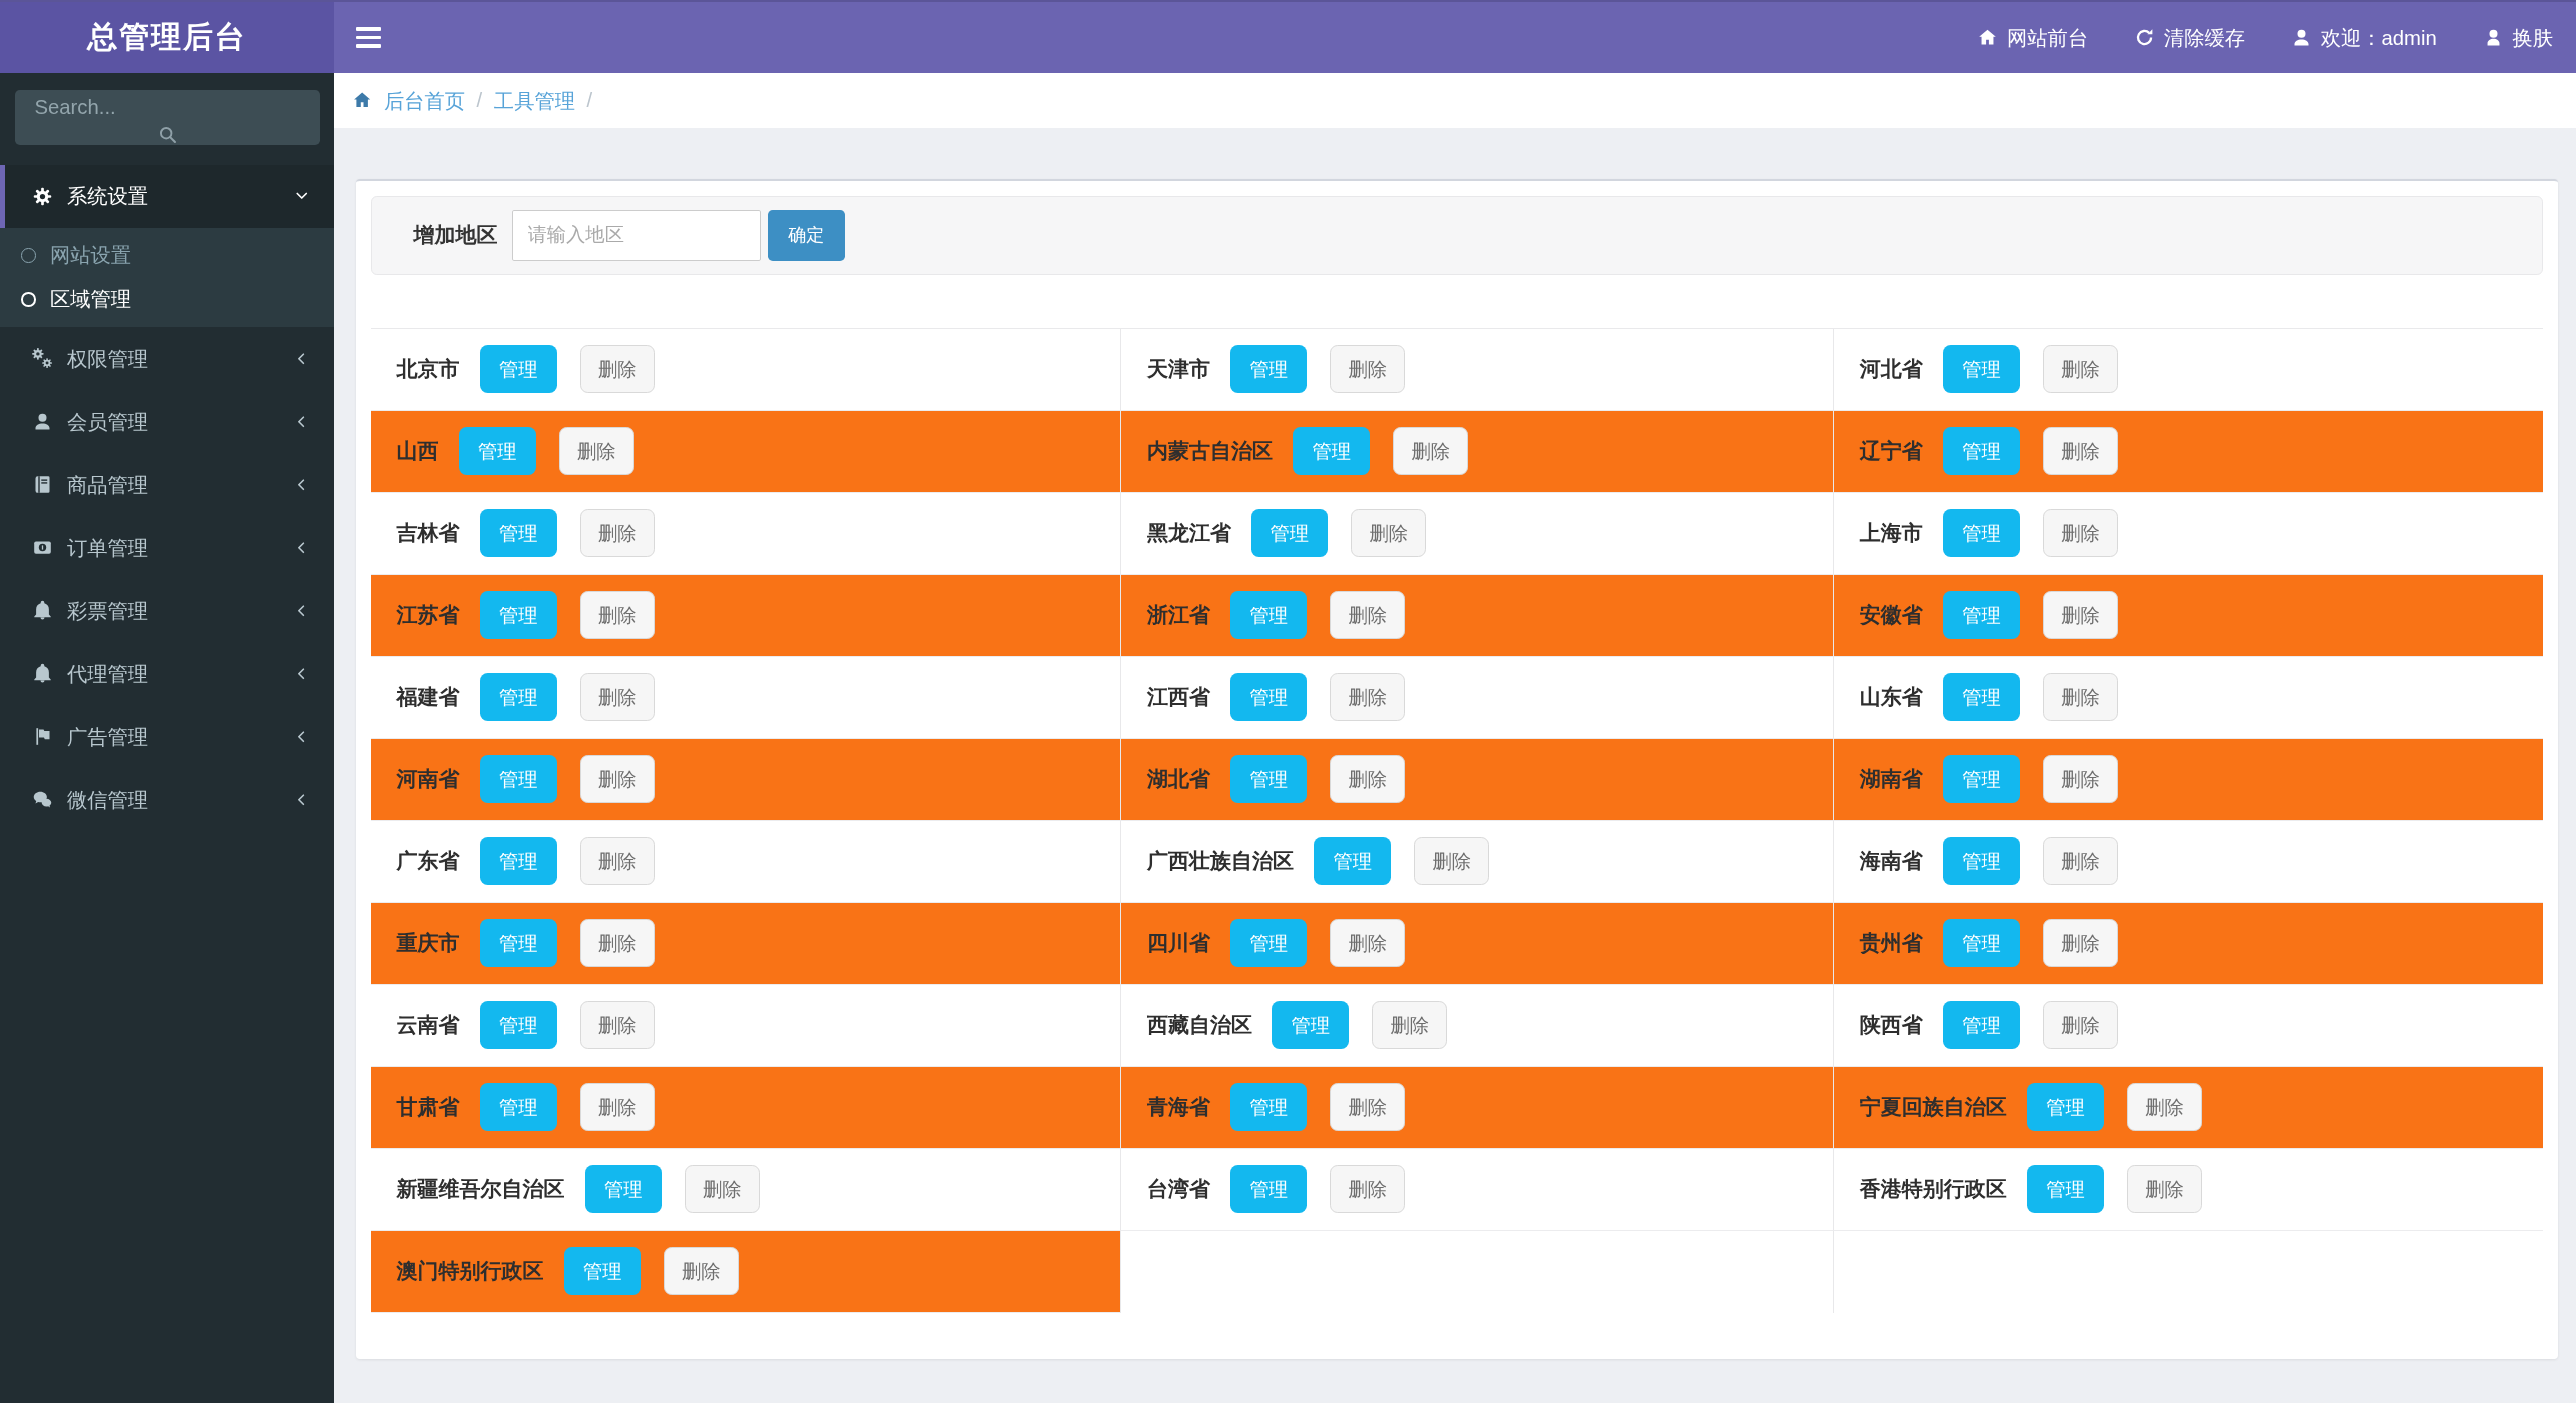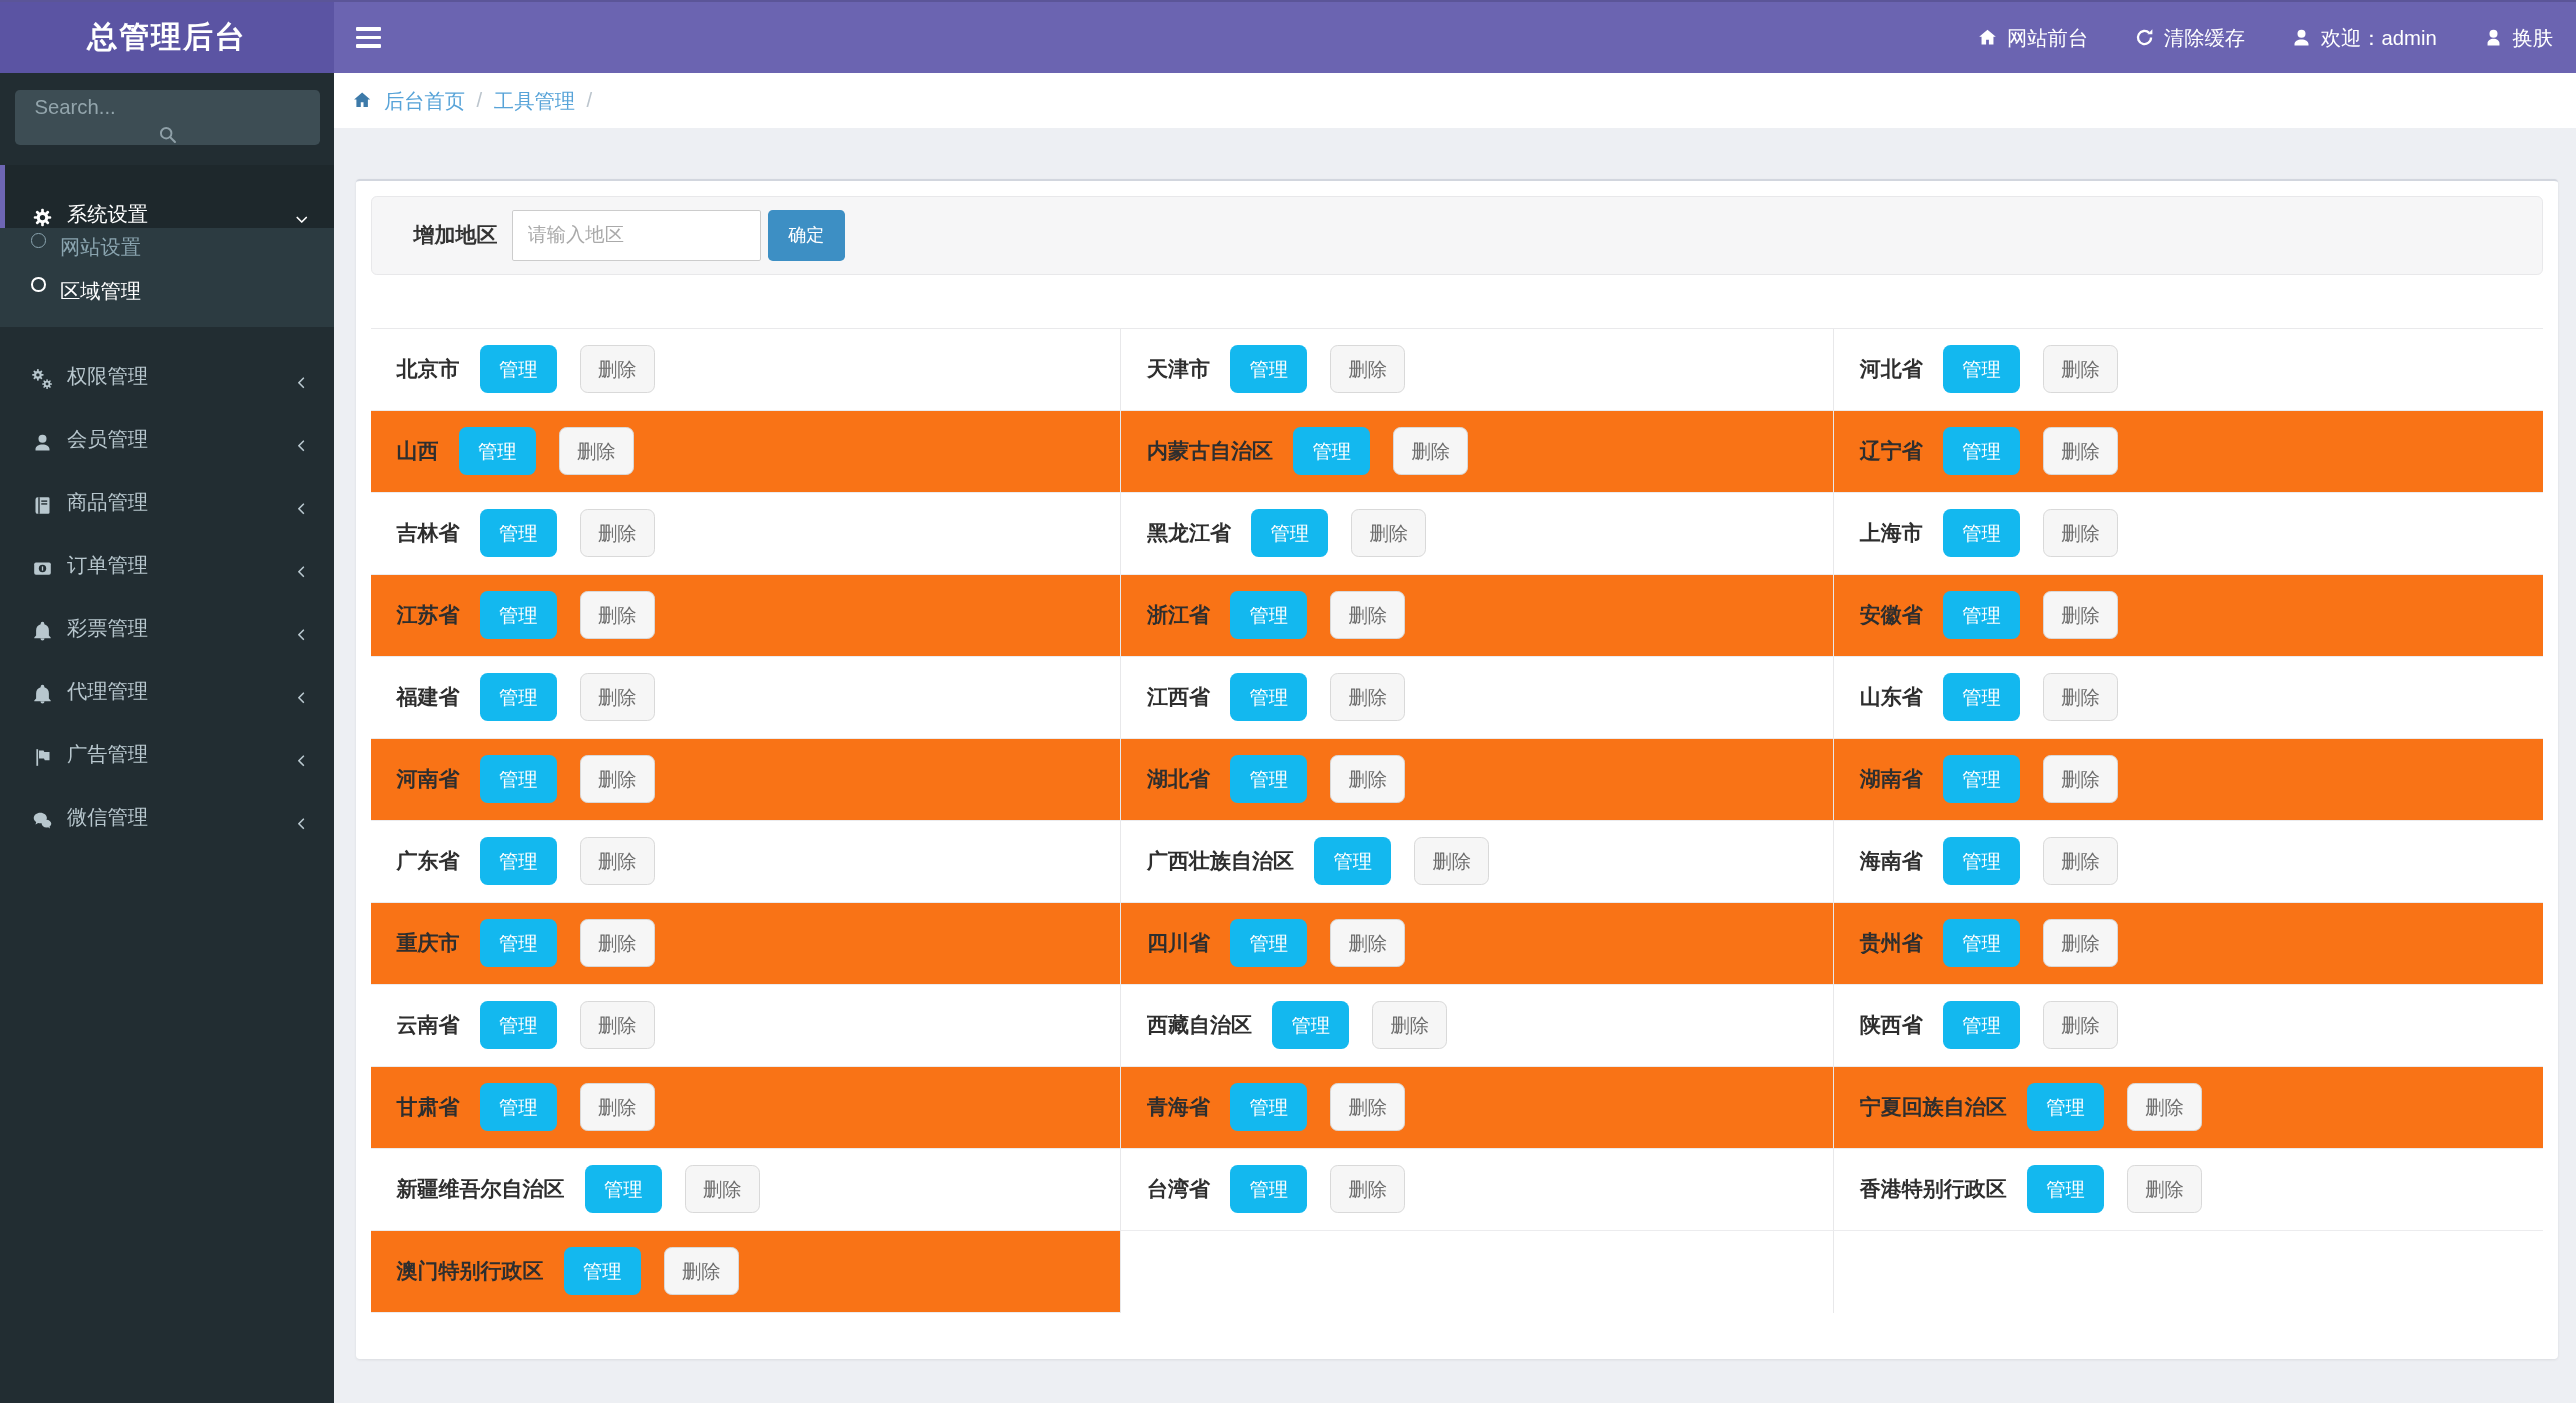--- a/index.html
+++ b/index.html
@@ -22,29 +22,29 @@
 
   
   .sidebar { position:absolute; top:73px; left:0; bottom:0; width:334px; background:#222d32; }
   .search-box { margin:17.4px 14.5px 0 14.5px; height:55px; background:#3d4d54; border-radius:4.8px;
     display:flex; align-items:center; padding:0 15.5px;flex-direction:column; }
   .search-box input { flex:1; background:transparent; border:none; outline:none;
     color:#cfd8dc; font-size:20.3px; font-family:inherit; }
   .search-box input::placeholder { color:#93a5ac; }
   .search-box svg { width:21px; height:21px; color:#8fa0a8; }
   .menu { margin-top:19.3px; }
-  .side-item { height:63px; display:flex; align-items:flex-end; padding:0 25px 0 27px;
+  .side-item { height:63px; display:flex; align-items:center; padding:0 25px 0 27px;
     color:#b8c7ce; font-size:20.3px; cursor:pointer; border-left:5.8px solid transparent; }
   .side-item .ic { width:35px; display:flex; align-items:center; }
   .side-item svg { width:21px; height:21px; }
   .side-item .chev { margin-left:auto; display:flex; align-items:center; }
   .side-item .chev svg { width:15.5px; height:15.5px; }
   .side-item.active { background:#1e282c; border-left-color:#6e66b4; color:#fff; }
   .submenu { background:#2c3b41; padding:5.8px 0; }
-  .sub-item { height:44px; display:flex; padding-left:31px;
+  .sub-item { height:44px; display:flex; align-items:center; padding-left:21px;
     font-size:20.3px; color:#8aa4af; cursor:pointer; gap:14.5px; }
   .sub-item .ring { width:14.5px; height:14.5px; border:1.9px solid #8aa4af; border-radius:50%; }
   .sub-item.active { color:#fff; }
   .sub-item.active .ring { border:2.9px solid #fff; }
 
   
   .main { position:absolute; top:73px; left:334px; right:0; bottom:0; }
   .breadcrumb { height:55px; background:#fff; display:flex; align-items:center;
     padding-left:18px; gap:11.6px; font-size:20.3px; }
   .breadcrumb svg { width:20.3px; height:20.3px; color:#3d7aa9; }

